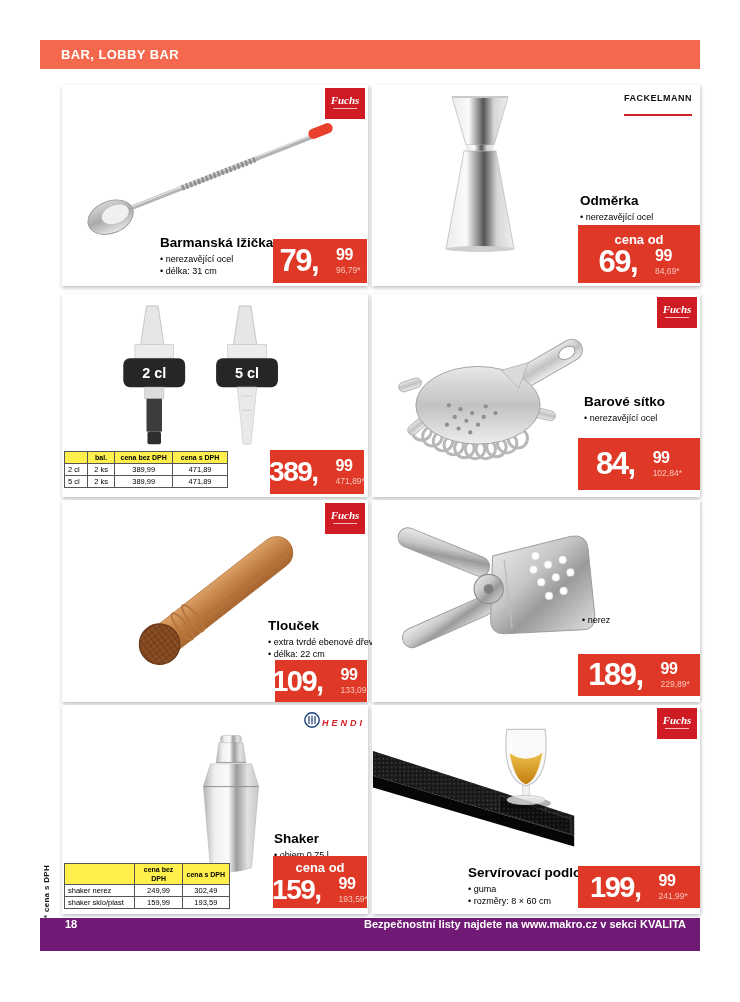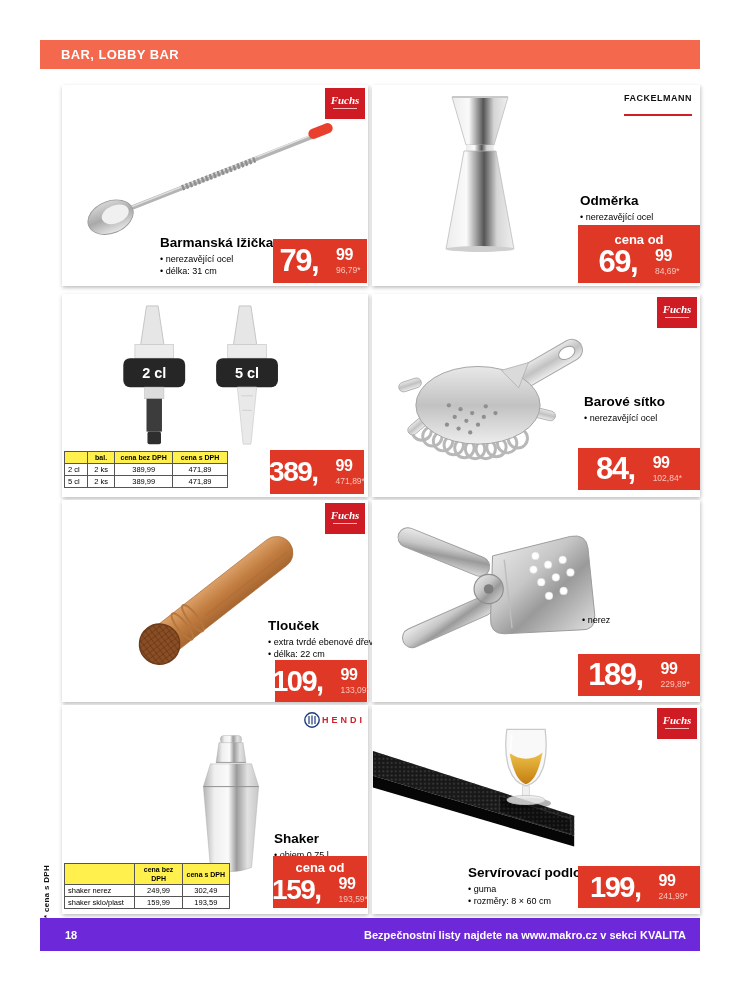--- a/index.html
+++ b/index.html
@@ -10,21 +10,21 @@
   }
   
   .topbar{
     position:absolute;left:40px;top:40px;width:660px;height:29px;
     background:#f4694e;color:#fff;font-weight:bold;font-size:13px;
     line-height:29px;padding-left:21px;box-sizing:border-box;letter-spacing:.4px;
   }
   
   .botbar{
     position:absolute;left:40px;top:918px;width:660px;height:33px;
-    background:#6d28d9;color:#fff;display:flex;align-items:center;
+    background:#701a75;color:#fff;display:flex;align-items:flex-start;
     justify-content:space-between;box-sizing:border-box;padding:0 14px 0 25px;
     font-size:11px;font-weight:bold;
   }
   
   .sidenote{
     position:absolute;left:42px;top:840px;height:78px;
     writing-mode:vertical-rl;transform:rotate(180deg);
     font-size:8px;font-weight:bold;color:#111;letter-spacing:.3px;
   }
   
@@ -61,21 +61,21 @@
     position:absolute;top:3px;right:3px;width:40px;height:31px;background:#cf1b24;
     display:flex;flex-direction:column;align-items:center;justify-content:center;
   }
   .fuchs-txt{color:#fff;font-family:"Liberation Serif","DejaVu Serif",serif;
     font-style:italic;font-weight:bold;font-size:11px;line-height:11px;}
   .fuchs-sub{width:24px;height:3px;border-top:1px solid #f7b9b9;margin-top:2px;}
   .fackelmann{
     position:absolute;top:8px;right:8px;font-size:9px;font-weight:bold;
     letter-spacing:.5px;border-bottom:2px solid #d01f26;padding-bottom:11px;color:#111;
   }
-  .hendi{position:absolute;top:7px;right:3px;display:flex;align-items:center;}
+  .hendi{position:absolute;top:7px;right:3px;display:flex;align-items:flex-end;font-style:italic;}
   .hendi-txt{color:#d01f26;font-size:9px;font-weight:bold;letter-spacing:3px;margin-left:2px;}
 </style>
 </head>
 <body>
 
 <div class="topbar">
   <span>BAR, LOBBY BAR</span>
 </div>
 
 <div class="card" style="left:62px;top:85px;width:306px;height:201px">
@@ -248,21 +248,21 @@
         <circle cx="56" cy="112" r="2.2"></circle>
       <circle cx="68" cy="116" r="2.2"></circle>
         <circle cx="80" cy="120" r="2.2"></circle>
         <circle cx="96" cy="93" r="2.2"></circle>
     </g>
   </svg>
   <div class="tblock" style="left:212px;top:100px;width:114px">
     <div class="pname">Barové sítko</div>
     <div class="bl">nerezavějící ocel</div>
   </div>
-  <div class="pricebox" style="right:0;bottom:7px;width:122px;height:42px">
+  <div class="pricebox" style="right:0;bottom:7px;width:122px;height:52px">
     <div class="prow">
       <span class="pint">84</span>
       <span class="pside">
         <span class="pdec">99</span>
         <span class="pvat">102,84*</span>
       </span>
     </div>
   </div>
 </div>
 

